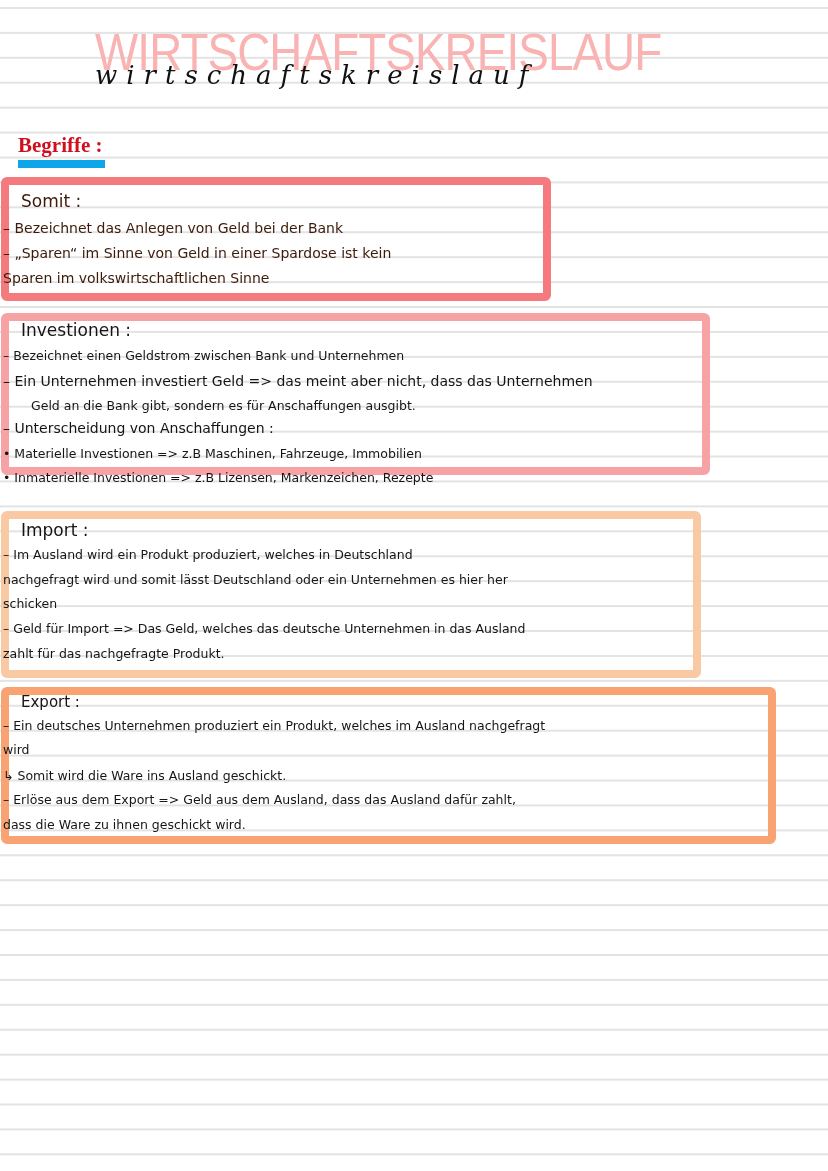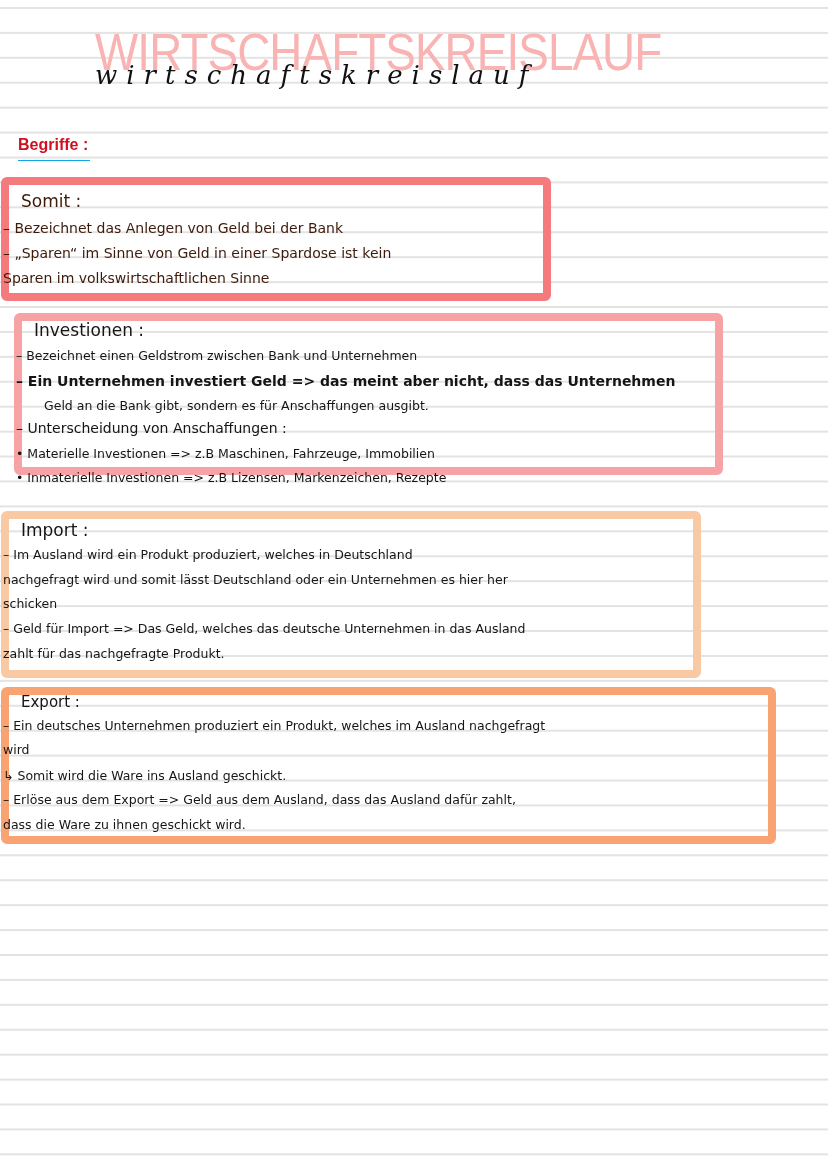--- a/index.html
+++ b/index.html
@@ -21,22 +21,22 @@
     white-space:nowrap; line-height:60px;
   }
   .title-script {
     position:absolute; left:0; top:38px;
     font-family:"DejaVu Serif", serif; font-style:italic;
     font-size:26px; letter-spacing:9px; color:#111;
     white-space:nowrap; line-height:30px;
   }
   .section-heading {
     position:absolute; left:18px; top:132px;
-    font-family:Liberation Sans, sans-serif; font-size:16px; font-weight:bold;
-    color:#d0101e; border-bottom:1px solid #0ea5e9; line-height:26px;
+    font-family:Liberation Serif, serif; font-size:21px; font-weight:bold;
+    color:#d0101e; border-bottom:8px solid #0ea5e9; line-height:26px;
     padding:0 2px 2px 0;
   }
   .term-box {
     position:absolute; box-sizing:border-box;
     border-width:8px; border-style:solid; border-radius:6px;
     background:transparent;
   }
   .term-box .term-title {
     position:absolute; left:12px; font-size:17px; line-height:20px;
   }
@@ -57,24 +57,24 @@
 
 <div class="section-heading">Begriffe :</div>
 
 <div class="term-box brown" style="left:1px; top:177px; width:550px; height:124px; border-color:#f47a7e;">
   <div class="term-title" style="top:6px;">Somit :</div>
   <div class="line" style="left:-6px; top:34px;">– Bezeichnet das Anlegen von Geld bei der Bank</div>
   <div class="line" style="left:-6px; top:59px;">– „Sparen“ im Sinne von Geld in einer Spardose ist kein</div>
   <div class="line" style="left:-6px; top:84px;">   Sparen im volkswirtschaftlichen Sinne</div>
 </div>
 
-<div class="term-box black" style="left:14px; top:313px; width:709px; height:162px; border-color:#f7a3a6;">
+<div class="term-box black" style="left:1px; top:313px; width:709px; height:162px; border-color:#f7a3a6;">
   <div class="term-title" style="top:-1px;">Investionen :</div>
   <div class="line small" style="left:-6px; top:26px;">– Bezeichnet einen Geldstrom zwischen Bank und Unternehmen</div>
-  <div class="line" style="left:-6px; top:51px;font-weight:bold;">– Ein Unternehmen investiert Geld =&gt; das meint aber nicht, dass das Unternehmen</div>
+  <div class="line" style="left:-6px; top:51px;">– Ein Unternehmen investiert Geld =&gt; das meint aber nicht, dass das Unternehmen</div>
   <div class="line small" style="left:-6px; top:76px;margin-left:28px;">   Geld an die Bank gibt, sondern es für Anschaffungen ausgibt.</div>
   <div class="line small" style="left:-6px; top:124px;"> • Materielle Investionen =&gt; z.B Maschinen, Fahrzeuge, Immobilien</div>
   <div class="line" style="left:-6px; top:98px;">– Unterscheidung von Anschaffungen :</div>
   <div class="line small" style="left:-6px; top:148px;"> • Inmaterielle Investionen =&gt; z.B Lizensen, Markenzeichen, Rezepte</div>
 </div>
 
 <div class="term-box black" style="left:1px; top:511px; width:700px; height:167px; border-color:#f9c9a4;">
   <div class="term-title" style="top:1px;">Import :</div>
   <div class="line small" style="left:-6px; top:27px;">– Im Ausland wird ein Produkt produziert, welches in Deutschland</div>
   <div class="line small" style="left:-6px; top:52px;">   nachgefragt wird und somit lässt Deutschland oder ein Unternehmen es hier her</div>

